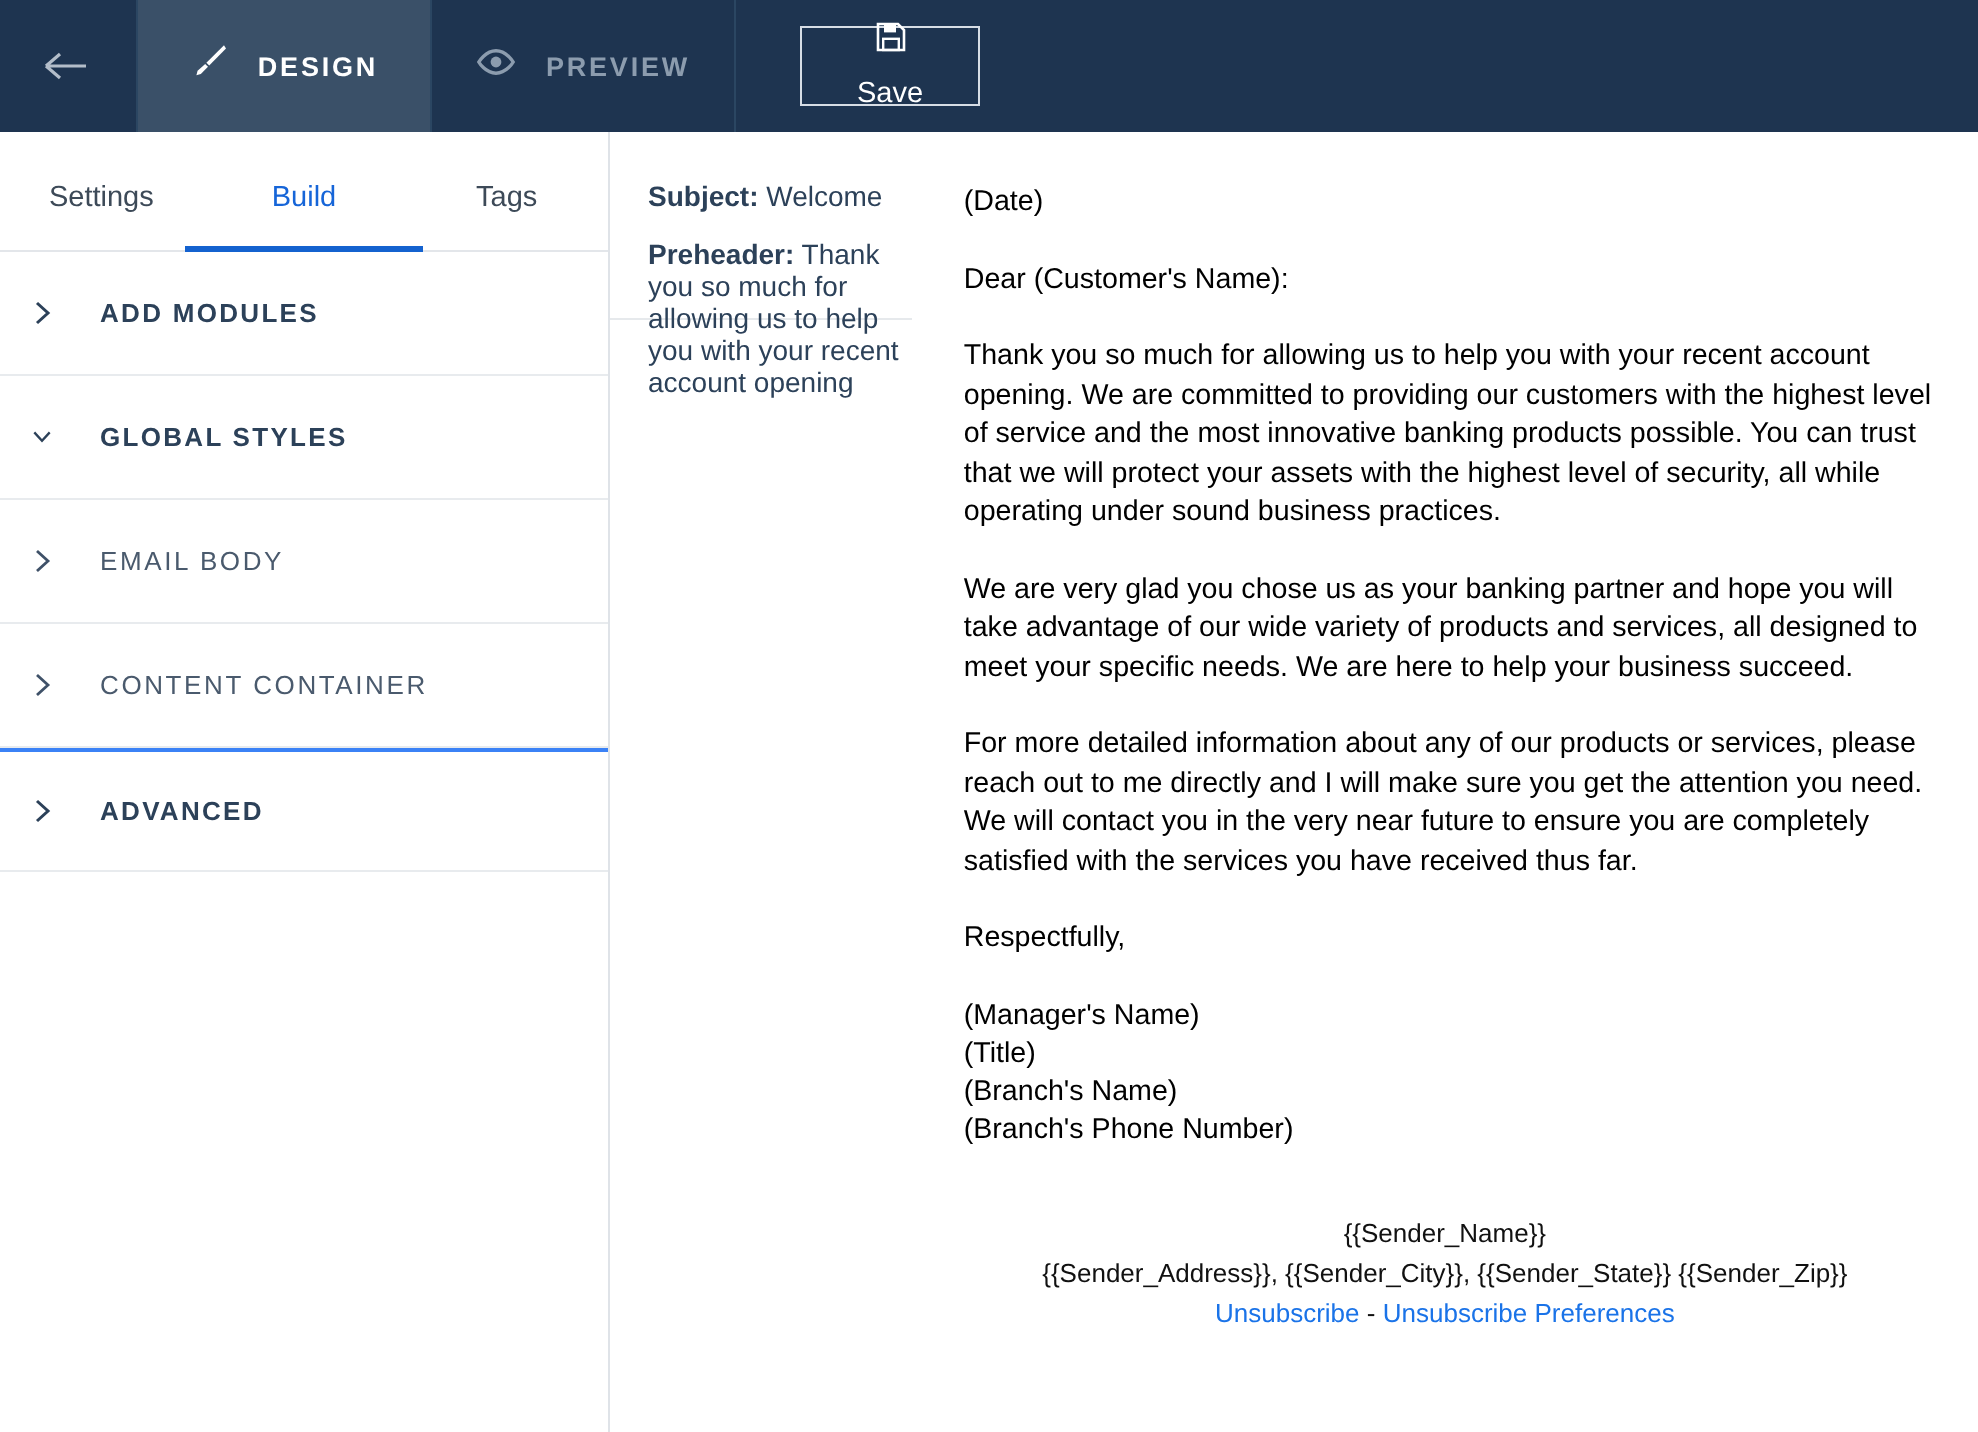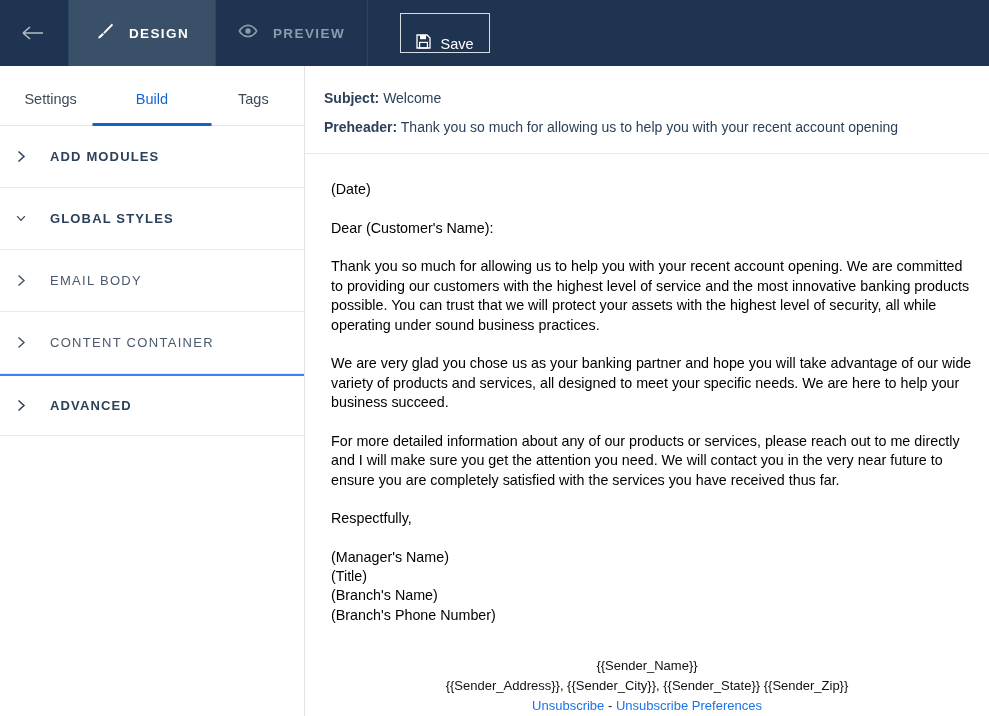--- a/index.html
+++ b/index.html
@@ -56,31 +56,32 @@
   .mode-tab.design .mode-label { color: #ffffff; }
   .mode-tab.preview .mode-label { color: #8c9cae; }
 
   .save-wrap {
     display: flex;
     align-items: center;
     padding-left: 32px;
   }
   .save-btn {
     display: flex;
-    align-items: flex-end;
+    align-items: center;
     justify-content: center;
     gap: 9px;
     width: 90px;
     height: 40px;
     border: 1px solid #d7dde5;
     background: transparent;
     color: #ffffff;
     font-size: 14.5px;
     font-family: "Liberation Sans", sans-serif;
     cursor: pointer;
+    flex-direction: column;
   }
 
   
   .layout {
     display: flex;
     height: 650px;
     align-items: stretch;
   }
 
   
@@ -149,21 +150,21 @@
     color: #4a5a6d;
     letter-spacing: 1.3px;
   }
   .accordion-row.thick-top { border-top: 2px solid #3b82f6; }
 
   
   .canvas {
     flex: 1;
     background: #ffffff;
     display: flex;
-    flex-direction: column;
+    flex-direction: row;
     overflow: hidden;
   }
 
   .meta {
     padding: 24px 0 0 19px;
     border-bottom: 1px solid #e6e9ec;
     height: 94px;
   }
   .meta-line { margin-bottom: 13px; font-size: 14px; color: #2c4159; }
   .meta-line .meta-key { font-weight: bold; }

